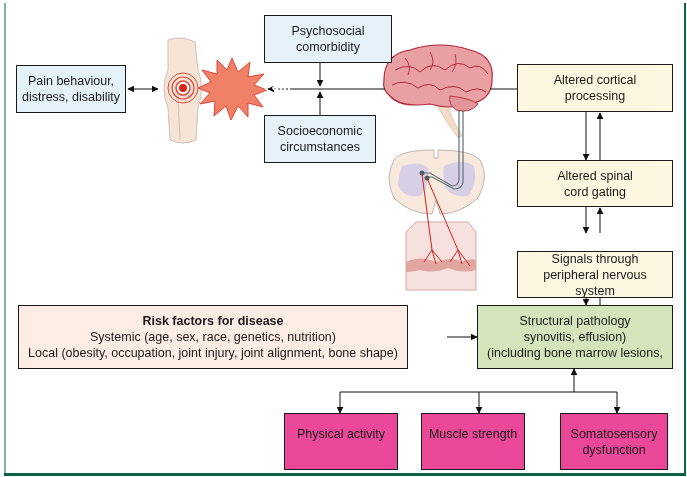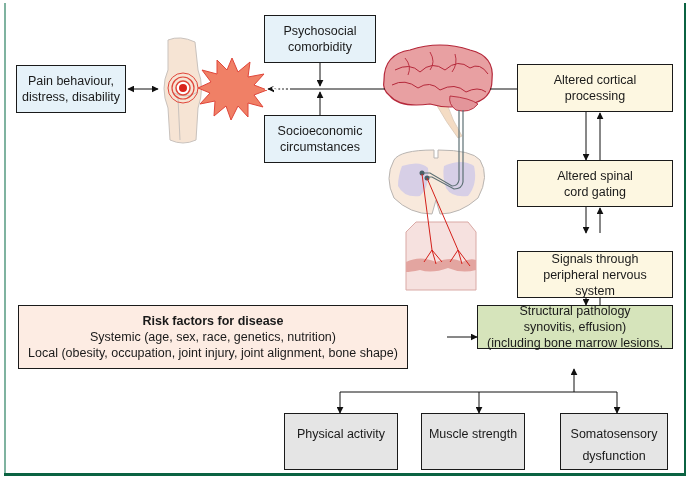--- a/index.html
+++ b/index.html
@@ -10,21 +10,21 @@
   .frame-right { position: absolute; left: 684px; top: 3px; width: 2px; height: 471px; background: #0b6342; }
   .frame-bottom { position: absolute; left: 4px; top: 473px; width: 682px; height: 3px; background: #0b6342; }
   .box { position: absolute; box-sizing: border-box; border: 1px solid #1a1a1a;
          display: flex; flex-direction: column; align-items: center; justify-content: center;
          text-align: center; font-size: 12.5px; line-height: 16px; color: #1a1a1a; padding: 0 4px; }
   .box.top { justify-content: flex-start; padding-top: 12px; }
   .blue { background: #e6f2f9; }
   .cream { background: #fdf7e1; justify-content: center; }
   .green { background: #d6e4bb; }
   .peach { background: #fdece3; }
-  .pink { background: #e5e5e5; }
+  .pink { background: #ec4899; }
   .bold { font-weight: bold; }
   svg.diagram { position: absolute; left: 0; top: 0; }
   .pain-label { position: absolute; left: 216px; top: 80px; font-size: 11px; font-weight: bold;
                 color: #ffffff; font-family: "DejaVu Sans", sans-serif; margin-left: 48px; }
 </style>
 </head>
 <body>
 
 <div id="frame">
   <div class="frame-left"></div>
@@ -99,21 +99,21 @@
   </g>
 </svg>
 
 <div class="pain-label">Pain</div>
 
 <div class="box blue" style="left:16px;top:65px;width:110px;height:48px;">
   <span>Pain behaviour,</span>
   <span>distress, disability</span>
 </div>
 
-<div class="box blue" style="left:264px;top:15px;width:112px;height:48px;">
+<div class="box blue" style="left:264px;top:15px;width:128px;height:48px;">
   <span>Psychosocial</span>
   <span>comorbidity</span>
 </div>
 
 <div class="box blue" style="left:264px;top:115px;width:112px;height:48px;">
   <span>Socioeconomic</span>
   <span>circumstances</span>
 </div>
 
 <div class="box cream" style="left:517px;top:64px;width:156px;height:48px;">
@@ -124,36 +124,36 @@
 <div class="box cream" style="left:517px;top:160px;width:156px;height:47px;">
   <span>Altered spinal</span>
   <span>cord gating</span>
 </div>
 
 <div class="box cream" style="left:517px;top:233px;width:156px;height:47px;margin-top:18px;">
   <span>Signals through</span>
   <span>peripheral nervous system</span>
 </div>
 
-<div class="box green" style="left:477px;top:305px;width:196px;height:44px;">
+<div class="box green" style="left:477px;top:305px;width:196px;height:64px;">
   <span>Structural pathology</span>
   <span>synovitis, effusion)</span>
   <span>(including bone marrow lesions,</span>
 </div>
 
 <div class="box peach" style="left:18px;top:305px;width:390px;height:64px;">
   <span class="bold">Risk factors for disease</span>
   <span>Systemic (age, sex, race, genetics, nutrition)</span>
   <span>Local (obesity, occupation, joint injury, joint alignment, bone shape)</span>
 </div>
 
 <div class="box pink top" style="left:284px;top:413px;width:114px;height:57px;">
   <span>Physical activity</span>
 </div>
 
 <div class="box pink top" style="left:421px;top:413px;width:104px;height:57px;">
   <span>Muscle strength</span>
 </div>
 
-<div class="box pink top" style="left:560px;top:413px;width:108px;height:57px;gap:6px;">
+<div class="box pink top" style="left:560px;top:413px;width:108px;height:57px;">
   <span>Somatosensory</span>
   <span>dysfunction</span>
 </div>
 
 </body></html>

